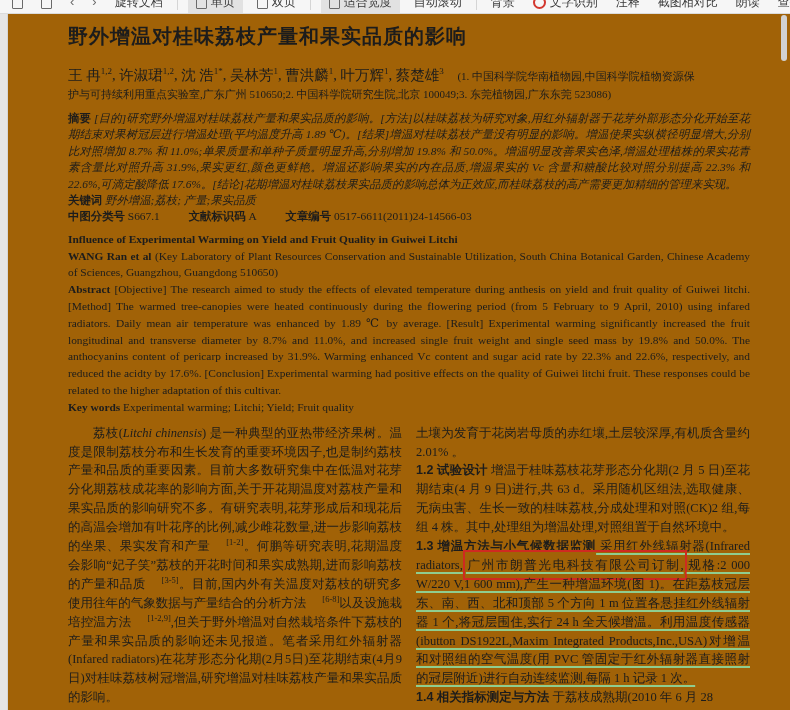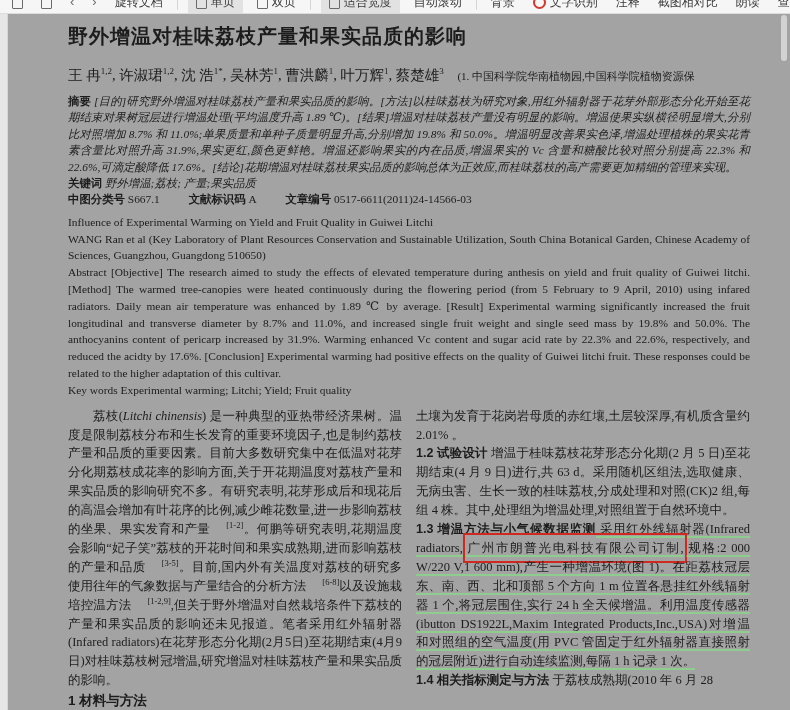--- a/index.html
+++ b/index.html
@@ -15,39 +15,39 @@
   .tb-item.active{background:#e2e2e2;border-radius:3px;padding:1px 8px;}
   .tb-sep{width:1px;height:16px;background:#d5d5d5;}
   .ico-page{display:inline-block;width:9px;height:12px;border:1.5px solid #6a6a6a;border-radius:1px;}
   .ico-chev{font-size:13px;color:#6a6a6a;}
   .ico-reddot{display:inline-block;width:9px;height:9px;border:2px solid #d3382f;border-radius:50%;}
   .scroll-thumb{position:absolute;right:3px;top:15px;width:6px;height:46px;background:#d2d2d2;
            border-radius:3px;z-index:6;}
   
   .left-strip{position:absolute;left:0;top:13px;width:7px;height:697px;background:#e6e6e6;
            border-right:1px solid #d7d7d7;z-index:4;}
-  .page{position:absolute;left:8px;top:13px;width:782px;height:697px;background:#a3a3a3;
+  .page{position:absolute;left:8px;top:13px;width:782px;height:697px;background:#a16207;
            overflow:hidden;padding:6px 40px 0 60px;box-sizing:border-box;}
   
   .title{font-size:20px;font-weight:bold;letter-spacing:1px;margin:4px 0 16px 0;}
   .authors-line{font-size:14.5px;margin-bottom:2px;white-space:nowrap;}
   .author-name{font-weight:400;text-align:center;}
   .author-sup{font-size:9px;vertical-align:super;text-align:center;}
   .affil{font-size:11px;}
   .affil-inline{font-size:11px;margin-left:10px;}
   
   .cn-abs{font-size:11.4px;line-height:16.4px;text-align:justify;font-style:italic;margin-top:8px;}
   .cn-abs b,.kw-line b,.meta-line b{font-style:normal;font-weight:bold;
         font-family:"Liberation Sans","DejaVu Sans",sans-serif;}
   .kw-line{font-size:11.4px;line-height:16.4px;font-style:italic;}
   .meta-line{font-size:11.4px;line-height:16.4px;font-style:normal;margin-bottom:6px;}
   .meta-line .gap{display:inline-block;width:26px;}
   
   .en{font-size:11.4px;line-height:16.8px;text-align:justify;margin-bottom:8px;}
-  .en .b{font-weight:normal;}
+  .en .b{font-weight:bold;}
   
   .cols{display:flex;gap:14px;margin-top:6px;}
   .col{width:334px;font-size:12.5px;line-height:18.9px;text-align:justify;}
   .col p{margin:0;text-indent:2em;}
   .col p.noindent{text-indent:0;}
   .col .h1{font-size:13.5px;font-weight:bold;text-indent:0;
         font-family:"Liberation Sans","DejaVu Sans",sans-serif;margin:2px 0 1px 0;}
   .col .sec{font-weight:bold;font-family:Liberation Sans, sans-serif;}
   .it{font-style:italic;}
   .supref{font-size:8.5px;vertical-align:super;line-height:0;padding-left:16px;}
@@ -113,20 +113,21 @@
     <div class="authors-line">
       <span><span class="author-name">王 冉</span><span class="author-sup">1,2</span><span>,</span></span>
       <span><span class="author-name">许淑珺</span><span class="author-sup">1,2</span><span>,</span></span>
       <span><span class="author-name">沈 浩</span><span class="author-sup">1*</span><span>,</span></span>
       <span><span class="author-name">吴林芳</span><span class="author-sup">1</span><span>,</span></span>
       <span><span class="author-name">曹洪麟</span><span class="author-sup">1</span><span>,</span></span>
       <span><span class="author-name">叶万辉</span><span class="author-sup">1</span><span>,</span></span>
       <span><span class="author-name">蔡楚雄</span><span class="author-sup">3</span><span></span></span>
       <span class="affil-inline">(1. 中国科学院华南植物园,中国科学院植物资源保</span>
     </div>
+    <div class="affil">护与可持续利用重点实验室,广东广州 510650;2. 中国科学院研究生院,北京 100049;3. 东莞植物园,广东东莞 523086)</div>
 
     <div class="cn-abs">
       <b>摘要</b>
       <span>[目的]研究野外增温对桂味荔枝产量和果实品质的影响。[方法]以桂味荔枝为研究对象,用红外辐射器于花芽外部形态分化开始至花期结束对果树冠层进行增温处理(平均温度升高 1.89 ℃)。[结果]增温对桂味荔枝产量没有明显的影响。增温使果实纵横径明显增大,分别比对照增加 8.7% 和 11.0%;单果质量和单种子质量明显升高,分别增加 19.8% 和 50.0%。增温明显改善果实色泽,增温处理植株的果实花青素含量比对照升高 31.9%,果实更红,颜色更鲜艳。增温还影响果实的内在品质,增温果实的 Vc 含量和糖酸比较对照分别提高 22.3% 和 22.6%,可滴定酸降低 17.6%。[结论]花期增温对桂味荔枝果实品质的影响总体为正效应,而桂味荔枝的高产需要更加精细的管理来实现。</span>
     </div>
     <div class="kw-line">
       <b>关键词</b>
       <span>野外增温;荔枝; 产量;果实品质</span>
     </div>
     <div class="meta-line">

